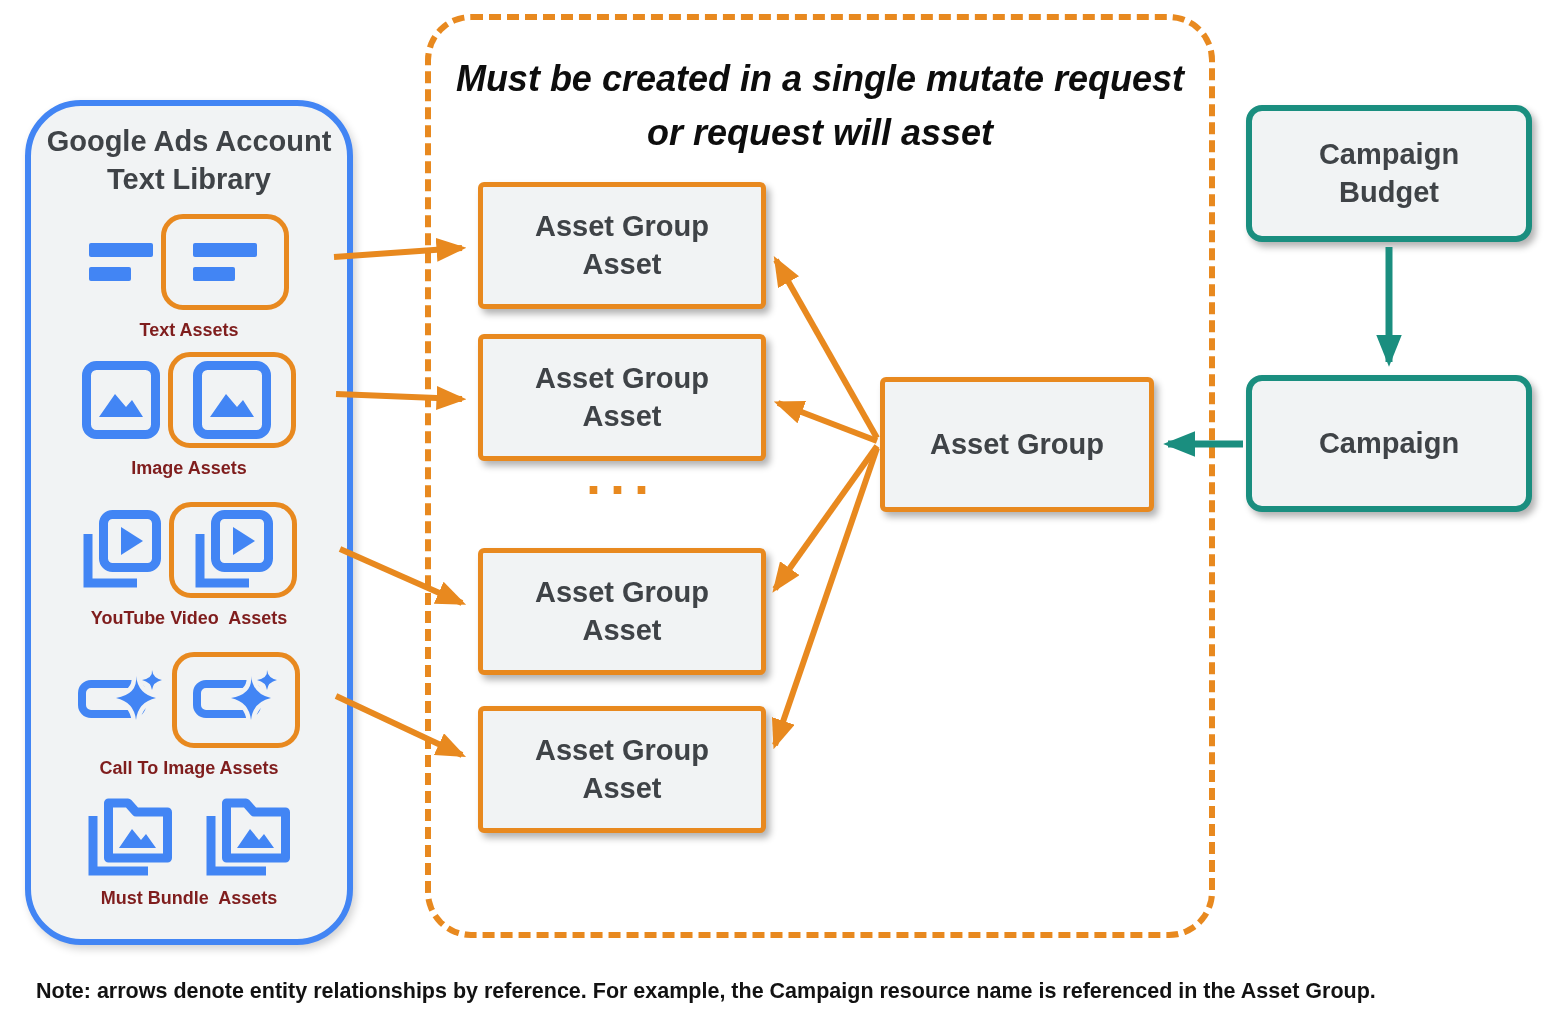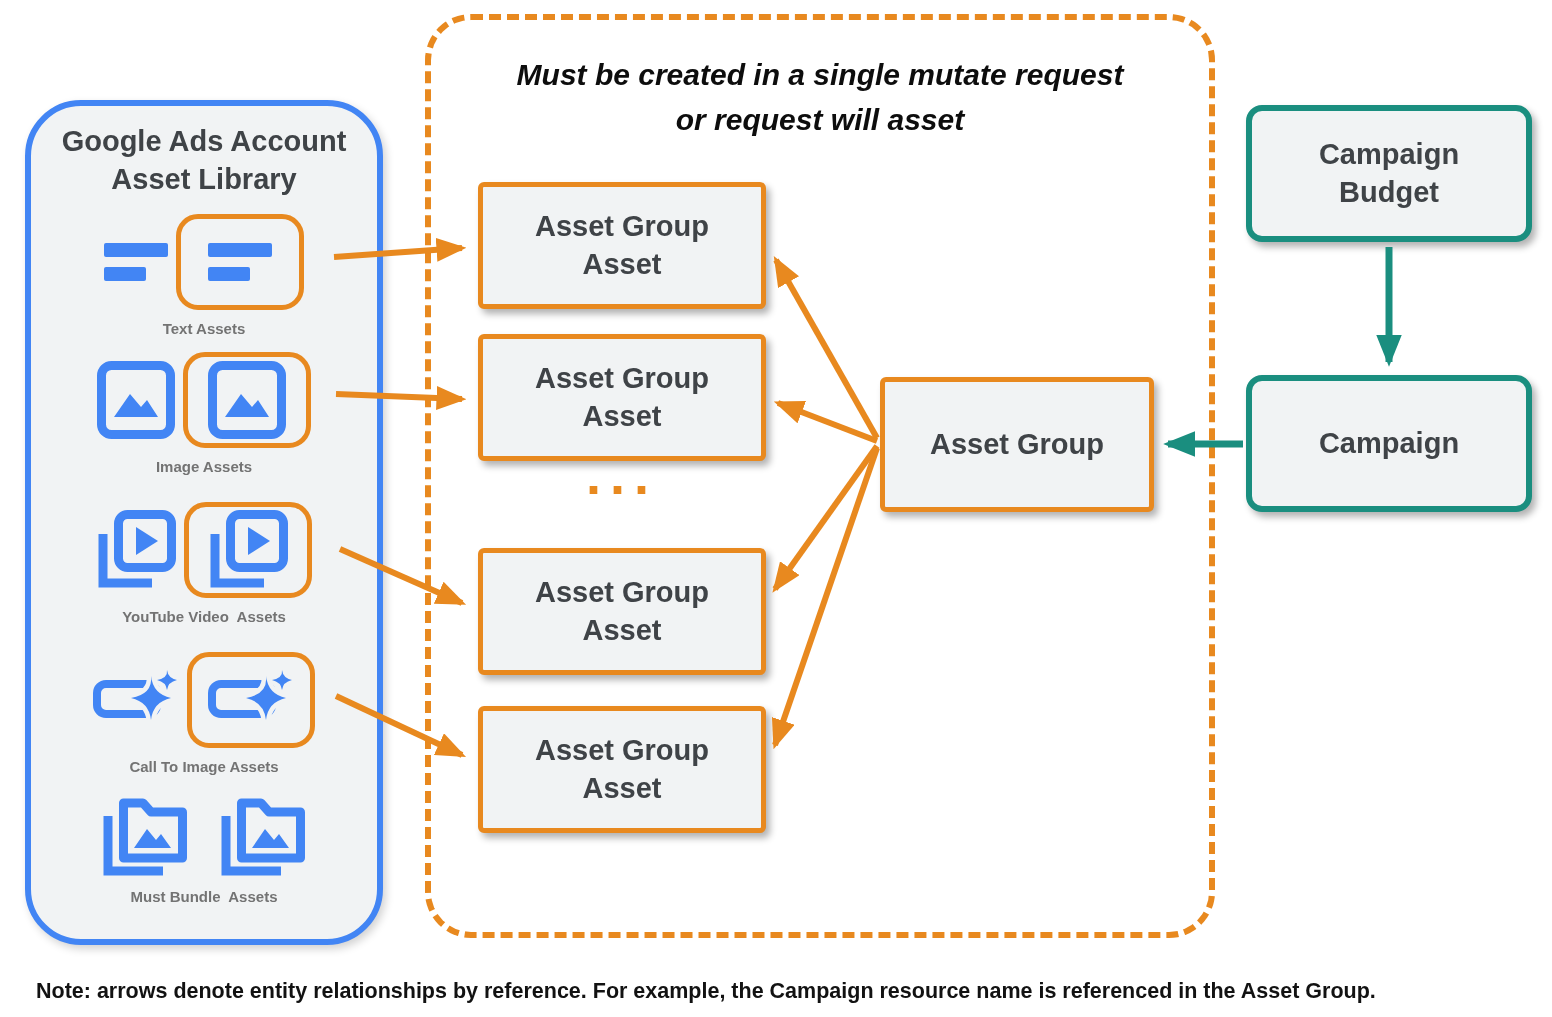--- a/index.html
+++ b/index.html
@@ -2,49 +2,49 @@
 <html><head>
 <meta charset="utf-8">
 <style>
   html,body{margin:0;padding:0;background:#ffffff;}
   #canvas{
     position:relative;width:1552px;height:1017px;background:#ffffff;
     font-family:"Liberation Sans",sans-serif;overflow:hidden;
   }
   
   .library-panel{
-    position:absolute;left:25px;top:100px;width:358px;height:845px;
+    position:absolute;left:25px;top:100px;width:328px;height:845px;
     box-sizing:border-box;background:#F1F3F4;border:6px solid #4285F4;
     border-radius:56px;box-shadow:3px 4px 8px rgba(0,0,0,.18);
   }
   .library-title{
     position:absolute;top:16px;left:0;right:0;text-align:center;
     font-size:29px;font-weight:700;color:#3F4347;line-height:1.32;
   }
   .asset-row{position:absolute;left:0;right:0;display:flex;flex-direction:column;align-items:center;}
   .row-1{top:108px}.row-2{top:246px}.row-3{top:396px}.row-4{top:546px}.row-5{top:684px}
   .icon-pair{display:flex;align-items:center;gap:8px;}
   .ring{
     flex:none;width:118px;height:86px;box-sizing:content-box;
     border:5px solid #E8891F;border-radius:22px;
     display:flex;align-items:center;justify-content:center;
   }
   .asset-label{
-    margin-top:10px;font-size:15px;font-weight:700;color:#737373;
+    margin-top:10px;font-size:18px;font-weight:700;color:#7f1d1d;
     white-space:pre;text-align:center;
   }
   .icon-svg{display:block}
   
   .mutate-box{
     position:absolute;left:425px;top:14px;width:790px;height:924px;
     box-sizing:border-box;border:6px dashed #E8891F;border-radius:46px;background:transparent;
   }
   .mutate-title{
     position:absolute;left:425px;top:52px;width:790px;text-align:center;
-    font-size:30px;font-weight:800;font-style:italic;color:#0D0D0D;line-height:1.5;
+    font-size:36px;font-weight:800;font-style:italic;color:#0D0D0D;line-height:1.5;
   }
   .mutate-caption{
     position:absolute;left:425px;top:874px;width:790px;text-align:center;
     font-size:22px;font-weight:700;color:#0D0D0D;
   }
   
   .entity{
     position:absolute;box-sizing:border-box;background:#F1F3F4;
     display:flex;flex-direction:column;align-items:center;justify-content:center;
     font-size:29px;font-weight:700;color:#3F4347;line-height:1.28;text-align:left;
@@ -76,21 +76,21 @@
 
   <div class="mutate-box"></div>
   <div class="mutate-title">
     <span>Must be created in a single mutate request</span><br>
     <span>or request will asset</span>
   </div>
 
   <div class="library-panel">
     <div class="library-title">
       <span>Google Ads Account</span><br>
-      <span>Asset Library</span>
+      <span>Text Library</span>
     </div>
 
     <div class="asset-row row-1">
       <div class="icon-pair">
         <svg class="icon-svg" width="64" height="38" viewBox="0 0 64 38">
           <rect x="0" y="0" width="64" height="14" rx="2" fill="#4285F4"></rect>
           <rect x="0" y="24" width="42" height="14" rx="2" fill="#4285F4"></rect>
         </svg>
         <div class="ring">
           <svg class="icon-svg" width="64" height="38" viewBox="0 0 64 38">

